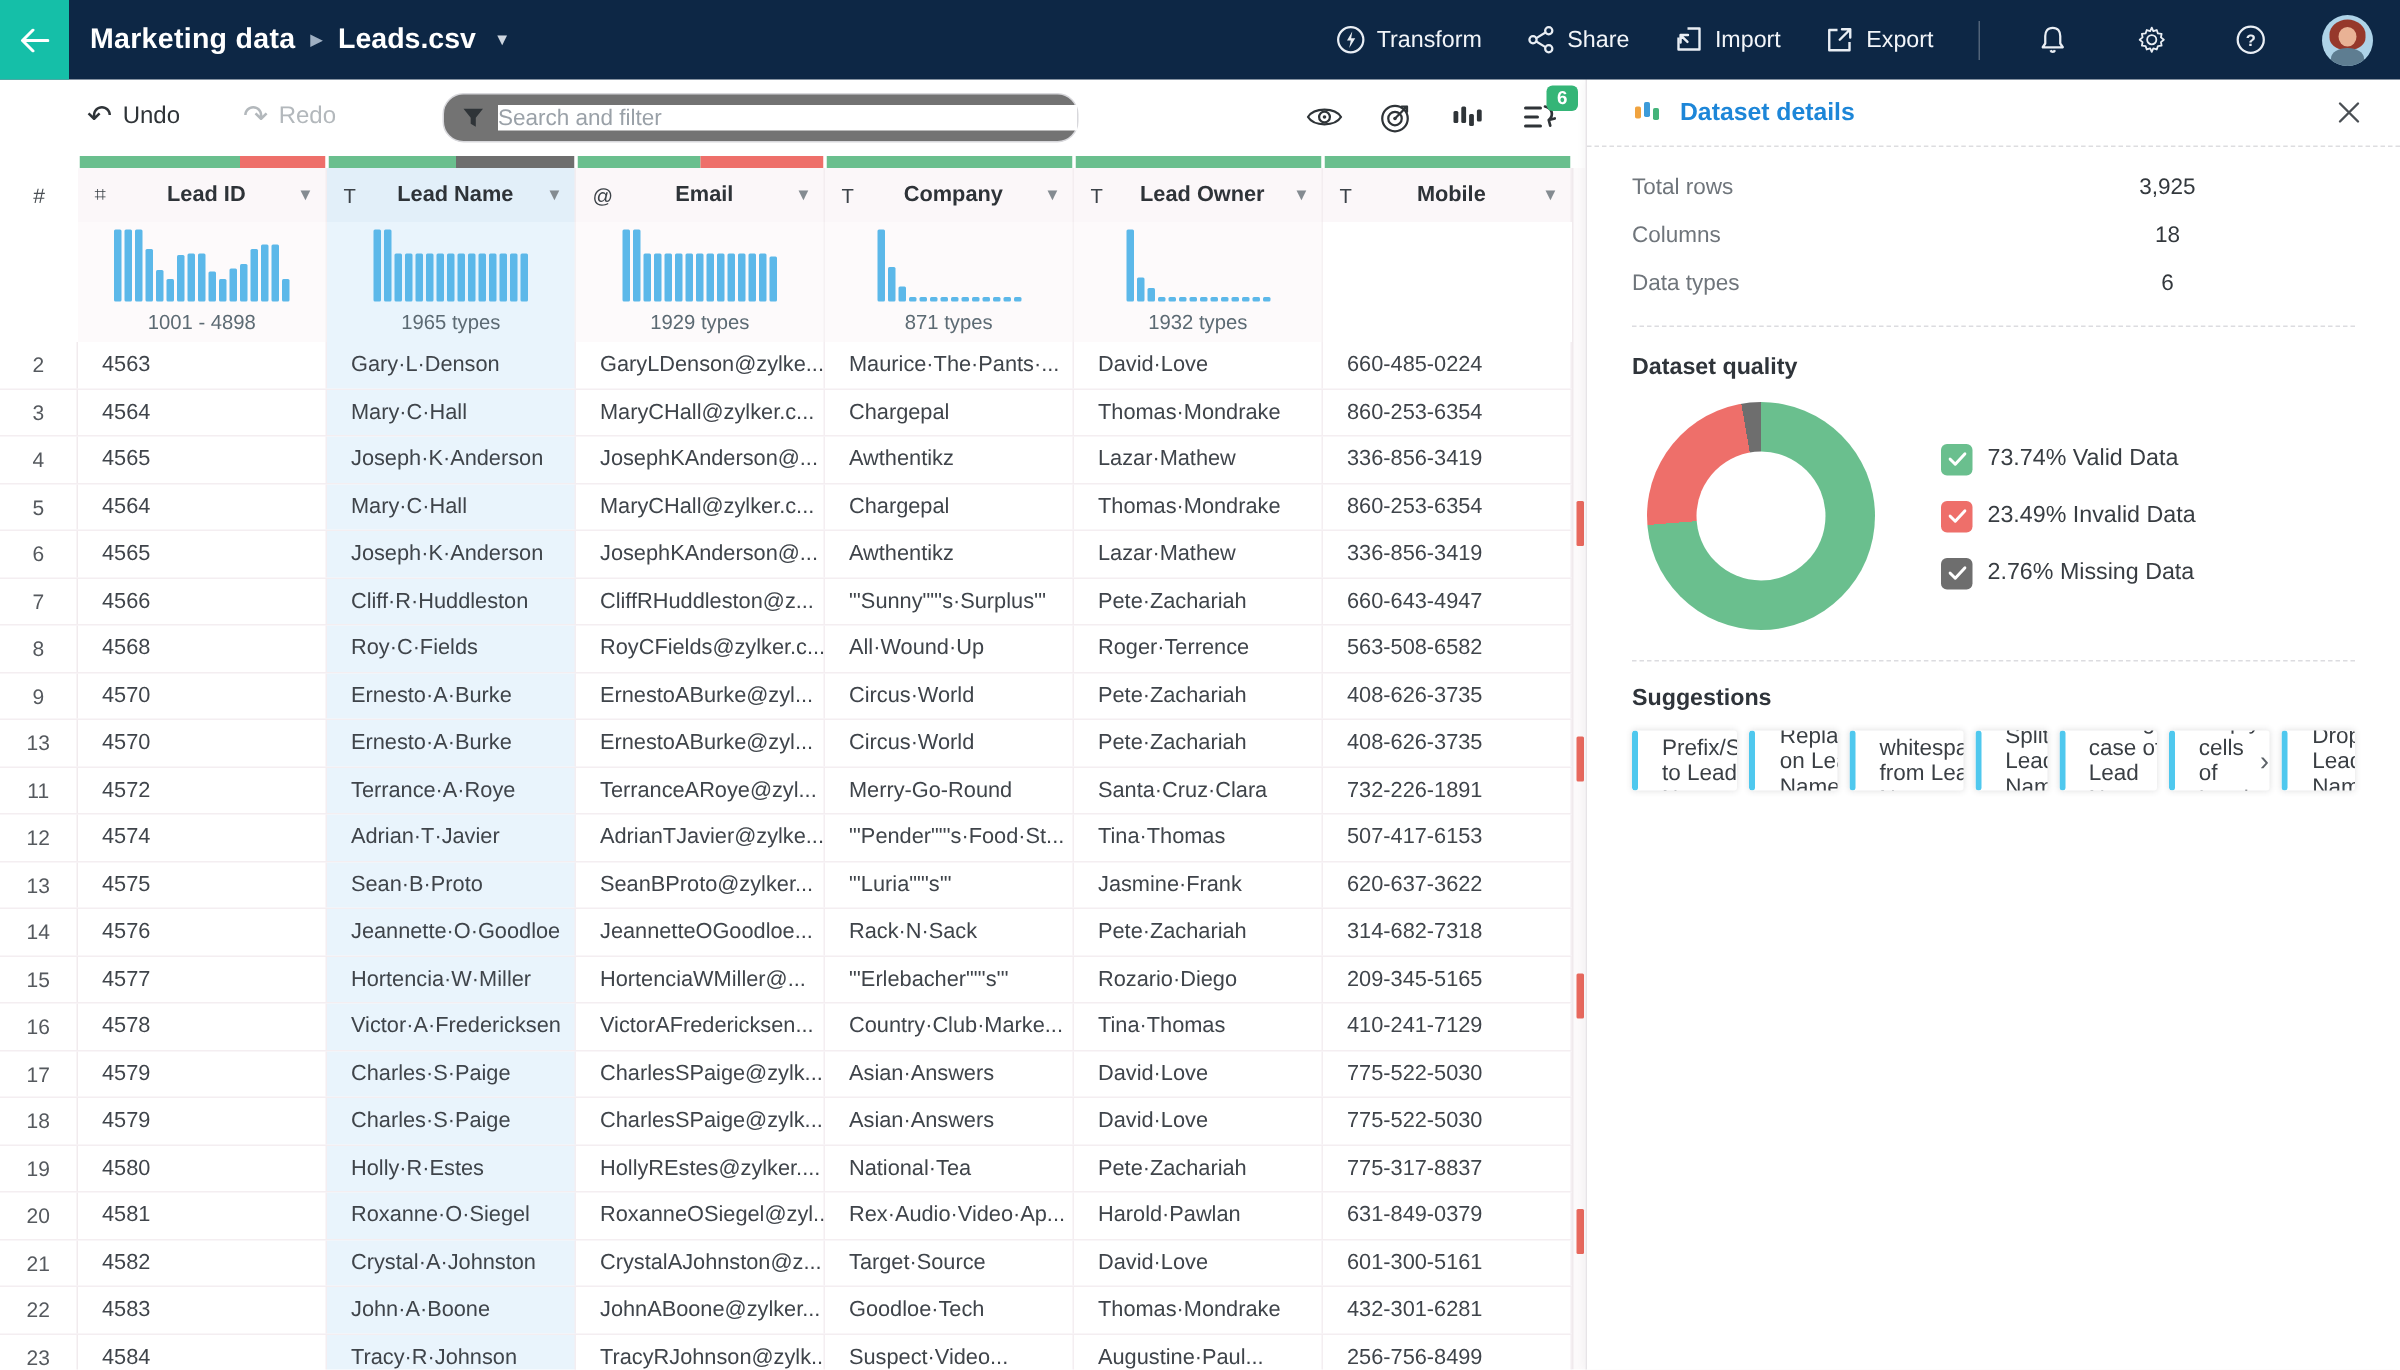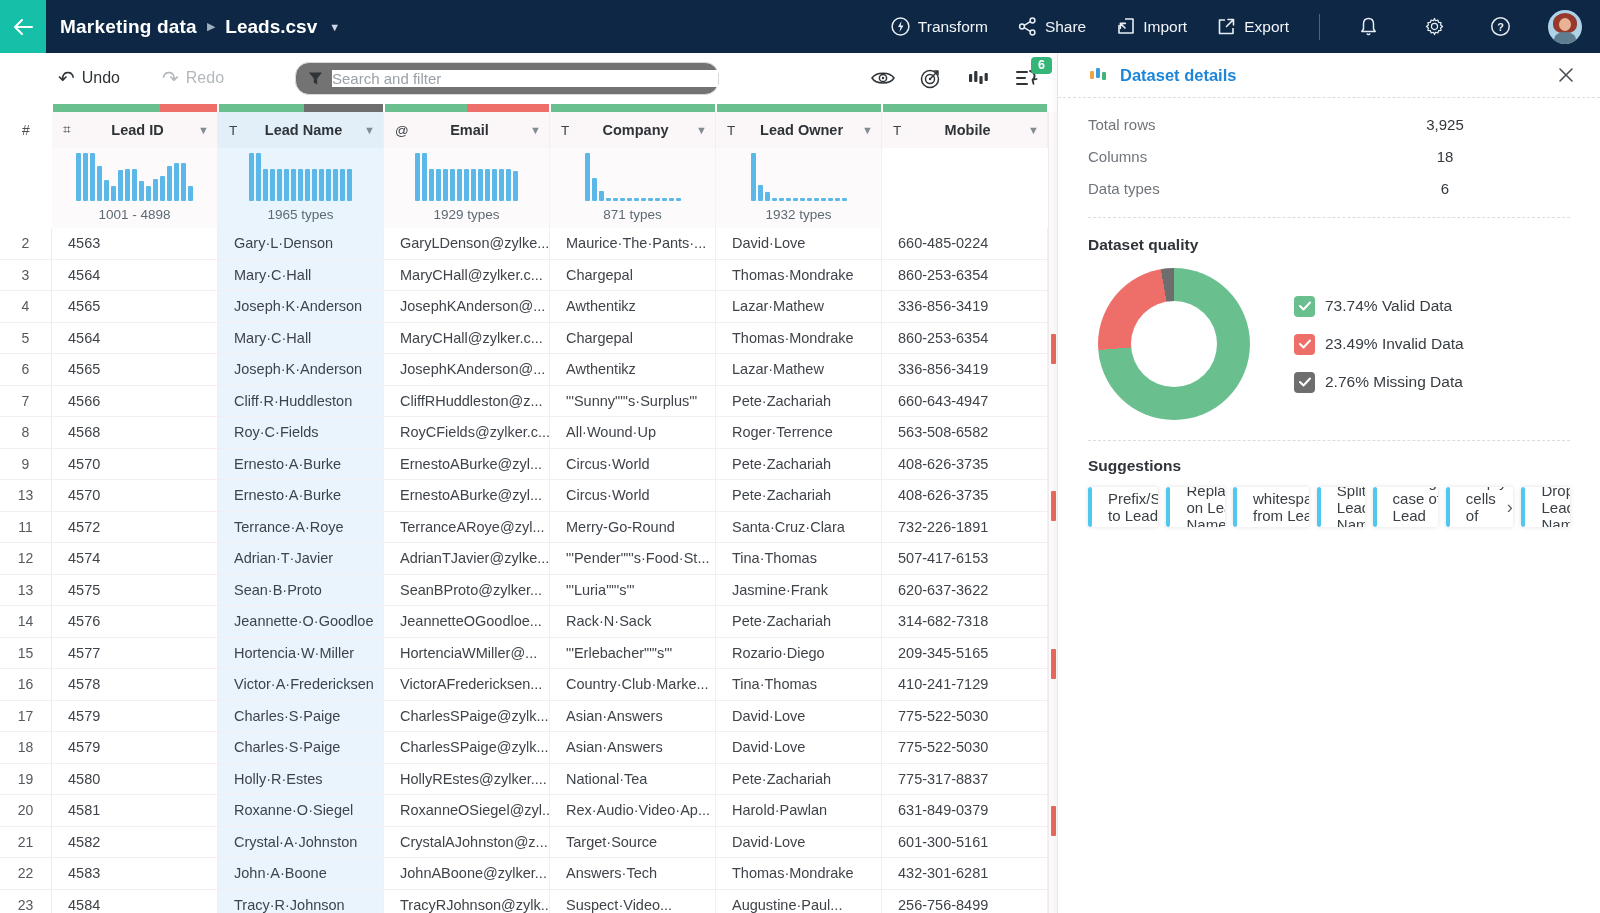--- a/index.html
+++ b/index.html
@@ -570,21 +570,21 @@
         <div class="dcell">CrystalAJohnston@z...</div>
         <div class="dcell">Target·Source</div>
         <div class="dcell">David·Love</div>
         <div class="dcell">601-300-5161</div>
       </div>
       <div class="tgrid drow">
         <div class="rownum">22</div>
         <div class="dcell">4583</div>
         <div class="dcell sel">John·A·Boone</div>
         <div class="dcell">JohnABoone@zylker...</div>
-        <div class="dcell">Answers·Tech</div>
+        <div class="dcell">Goodloe·Tech</div>
         <div class="dcell">Thomas·Mondrake</div>
         <div class="dcell">432-301-6281</div>
       </div>
       <div class="tgrid drow">
         <div class="rownum">23</div>
         <div class="dcell">4584</div>
         <div class="dcell sel">Tracy·R·Johnson</div>
         <div class="dcell">TracyRJohnson@zylk...</div>
         <div class="dcell">Suspect·Video...</div>
         <div class="dcell">Augustine·Paul...</div>

